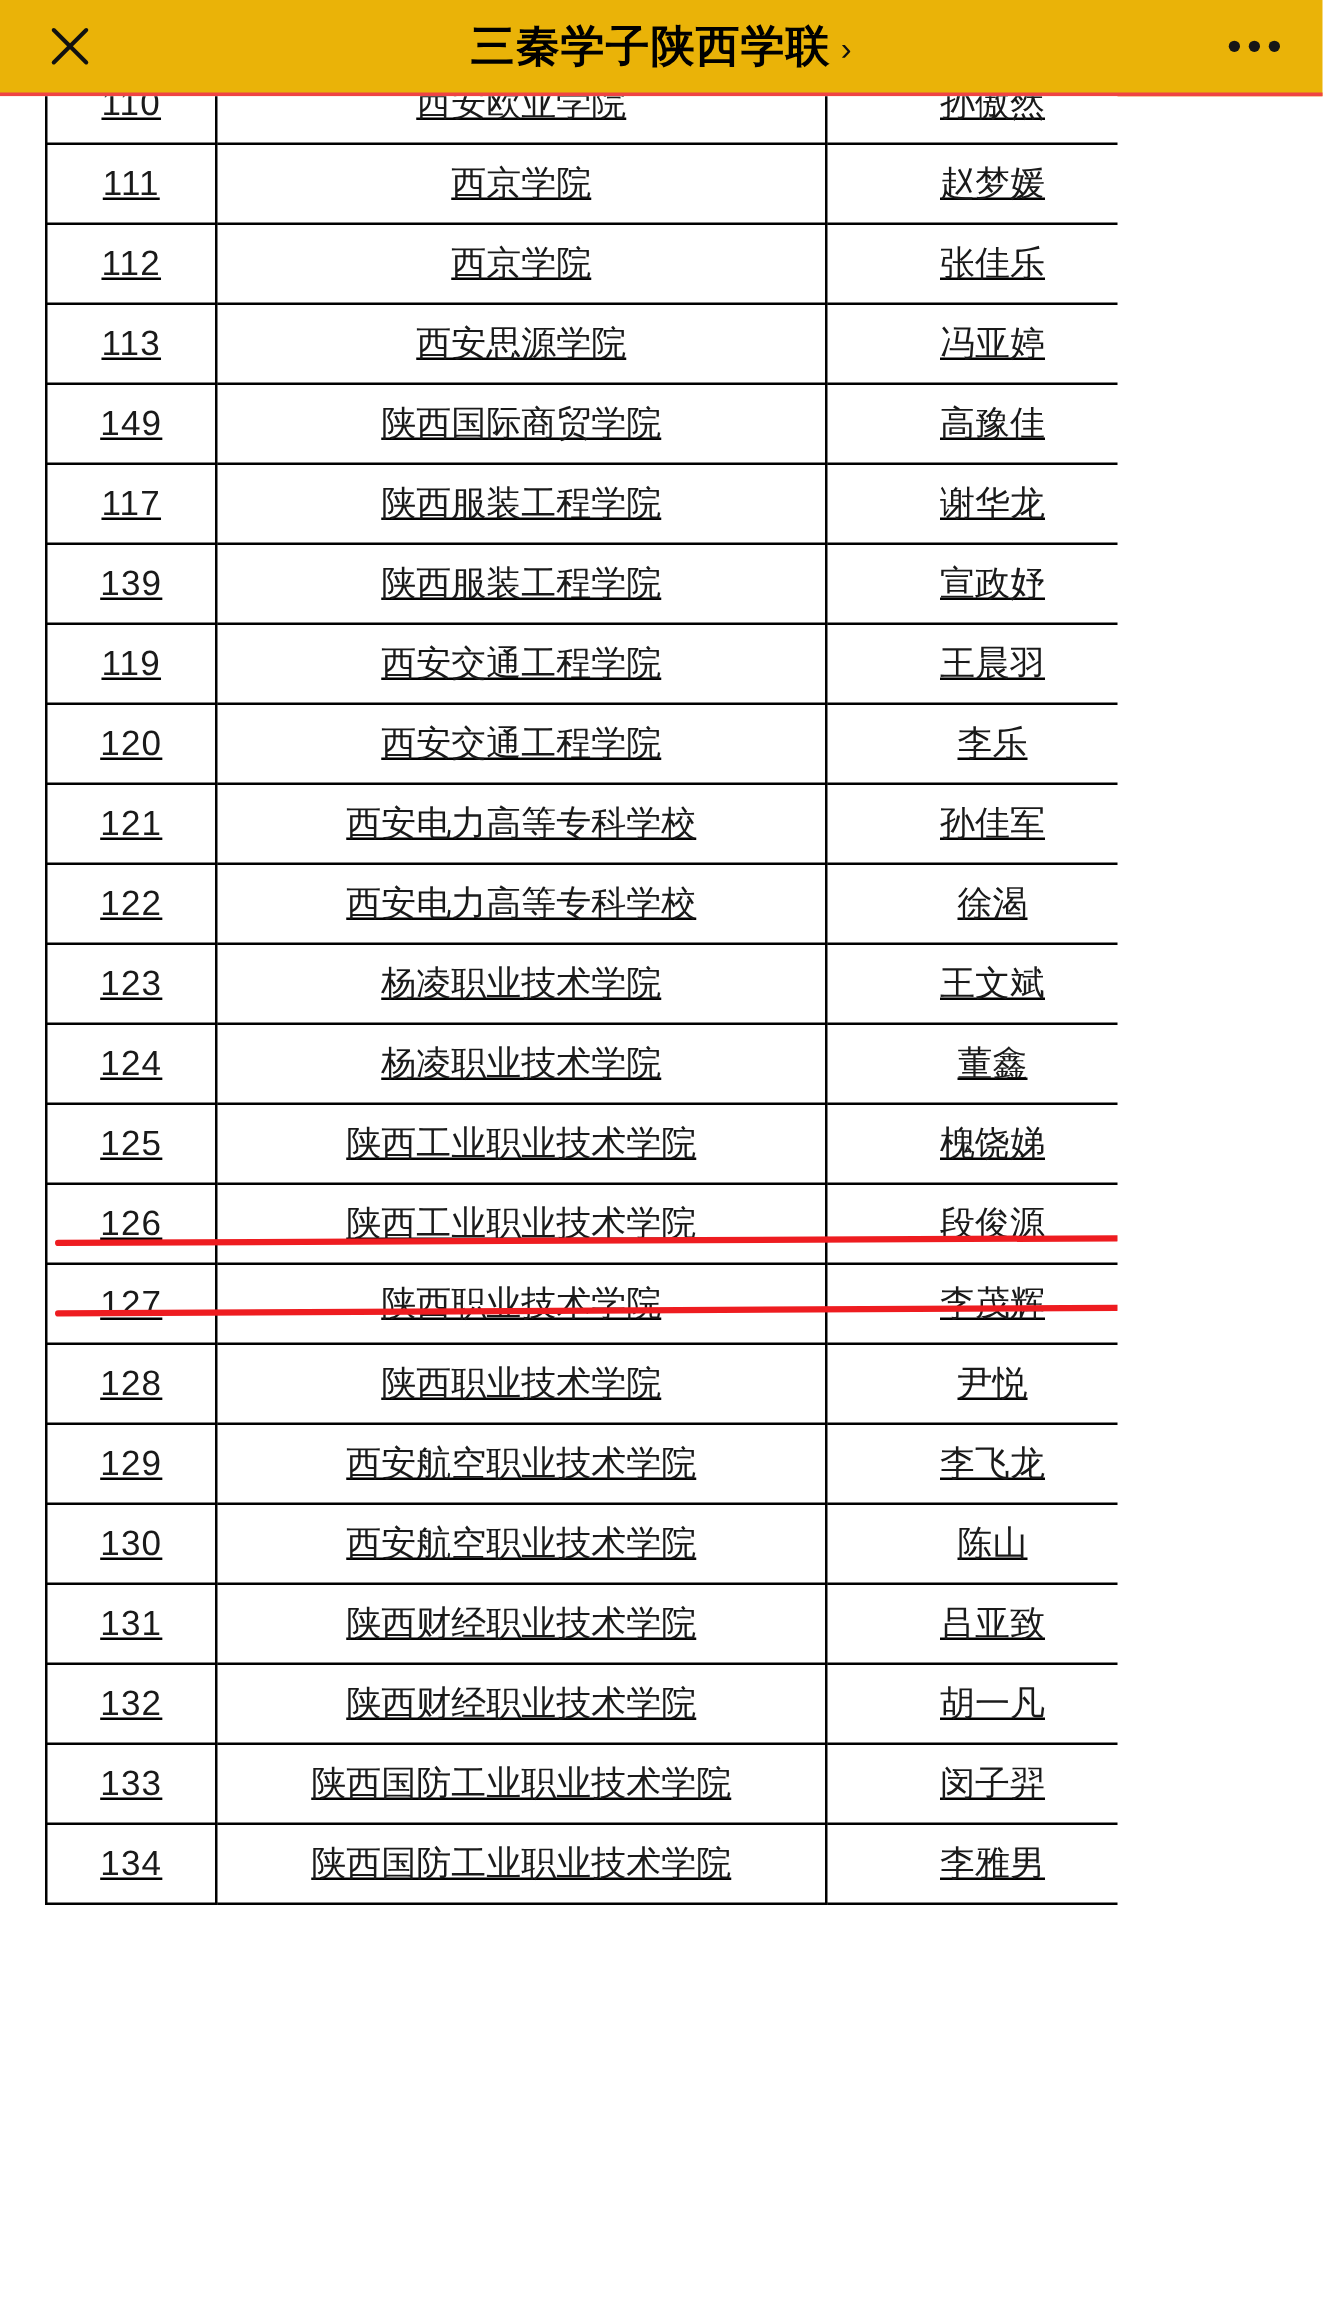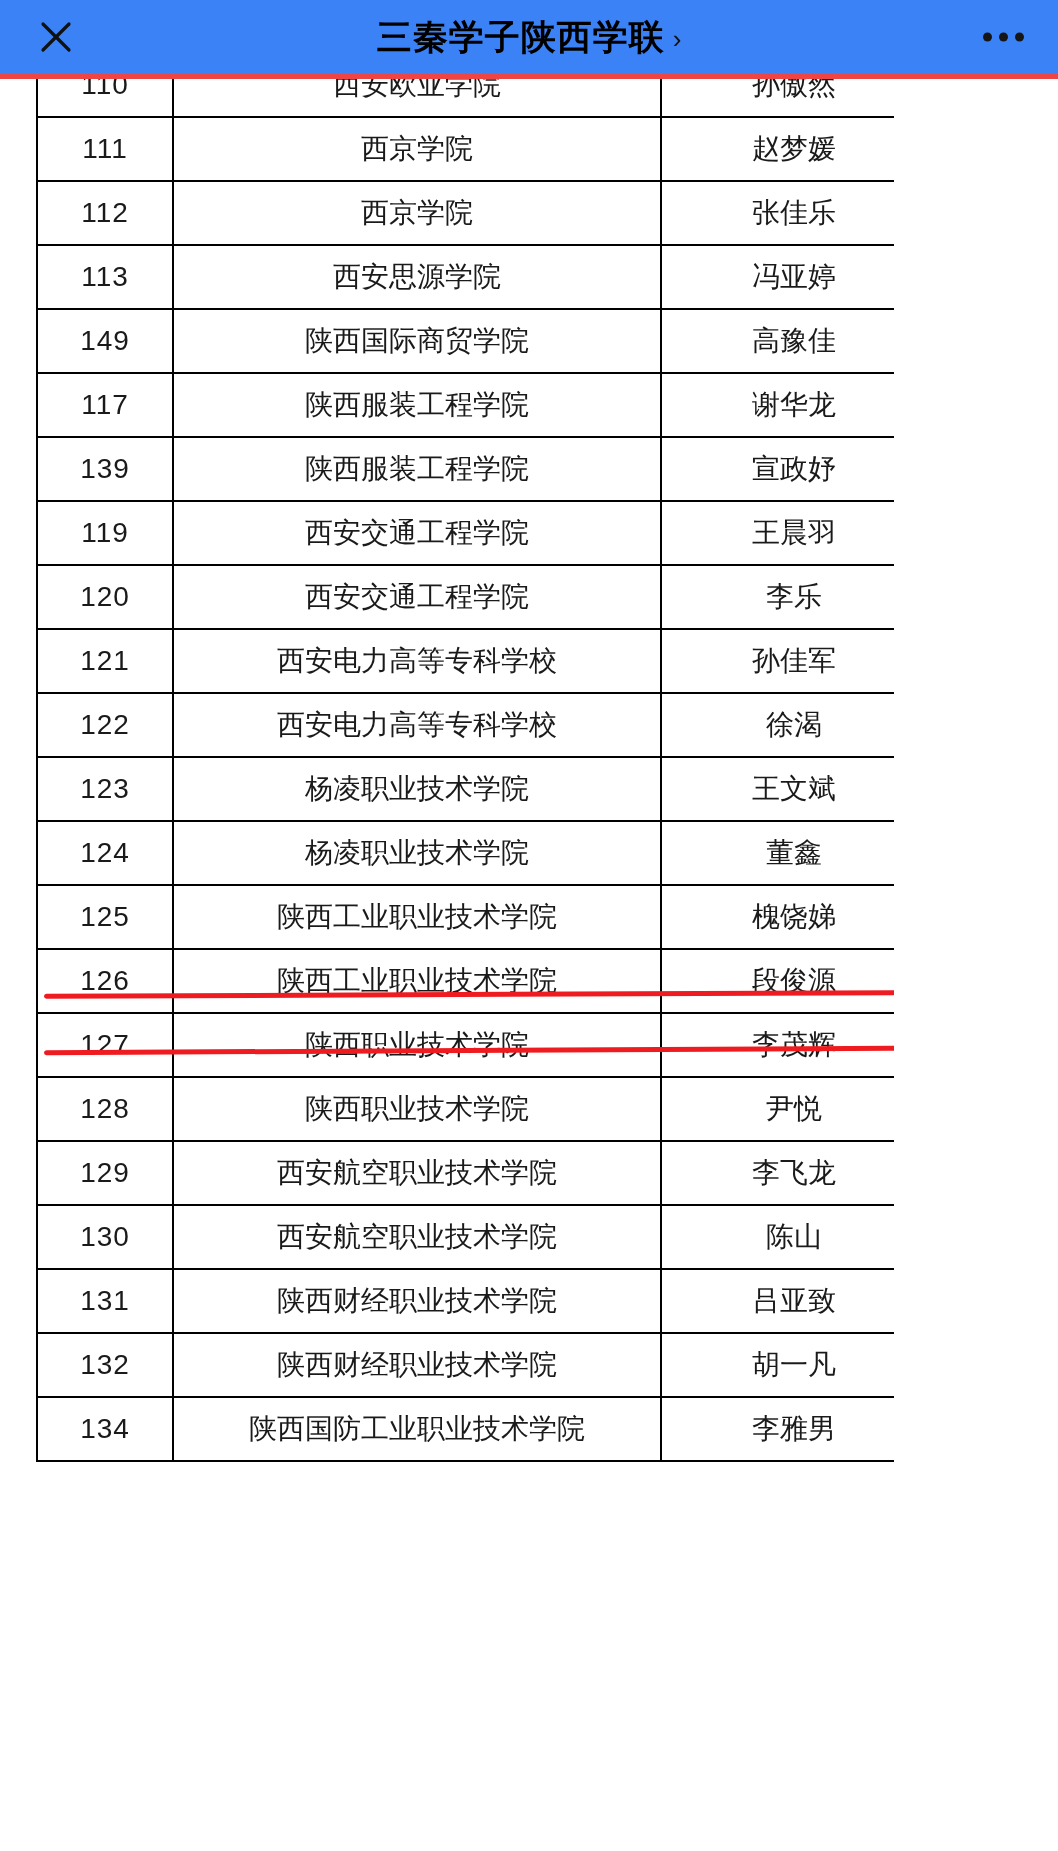--- a/index.html
+++ b/index.html
@@ -12,25 +12,25 @@
     width: 1058px;
     height: 1851px;
     overflow: hidden;
     position: relative;
   }
 
   
   .wx-header {
     position: relative;
     height: 74px;
-    background: #3b82f6;
+    background: #eab308;
     display: flex;
     align-items: center;
     justify-content: center;
-    border-bottom: 5px solid #ef4444;
+    border-bottom: 3px solid #ef4444;
   }
   .header-close {
     position: absolute;
     left: 34px;
     top: 50%;
     transform: translateY(-50%);
     width: 44px;
     height: 44px;
     display: flex;
     align-items: center;
@@ -75,20 +75,21 @@
     border-radius: 50%;
     background: #161616;
   }
 
   
   .doc-body {
     position: relative;
     width: 894px;
     background: #ffffff;
     overflow: hidden;
+    text-decoration: underline;
   }
   .tbl {
     border-collapse: collapse;
     table-layout: fixed;
     width: 890px;
     margin-left: 36px;
     margin-top: -27px;
   }
   .tbl td {
     border: 2px solid #000000;
@@ -254,20 +255,25 @@
           <td class="cell-no">131</td>
           <td class="cell-sch">陕西财经职业技术学院</td>
           <td class="cell-name">吕亚致</td>
         </tr>
         <tr>
           <td class="cell-no">132</td>
           <td class="cell-sch">陕西财经职业技术学院</td>
           <td class="cell-name">胡一凡</td>
         </tr>
         <tr>
+          <td class="cell-no">133</td>
+          <td class="cell-sch">陕西国防工业职业技术学院</td>
+          <td class="cell-name">闵子羿</td>
+        </tr>
+        <tr>
           <td class="cell-no">134</td>
           <td class="cell-sch">陕西国防工业职业技术学院</td>
           <td class="cell-name">李雅男</td>
         </tr>
       </tbody>
   </table>
 
   <div class="red-line l1"></div>
   <div class="red-line l2"></div>
 </div>

